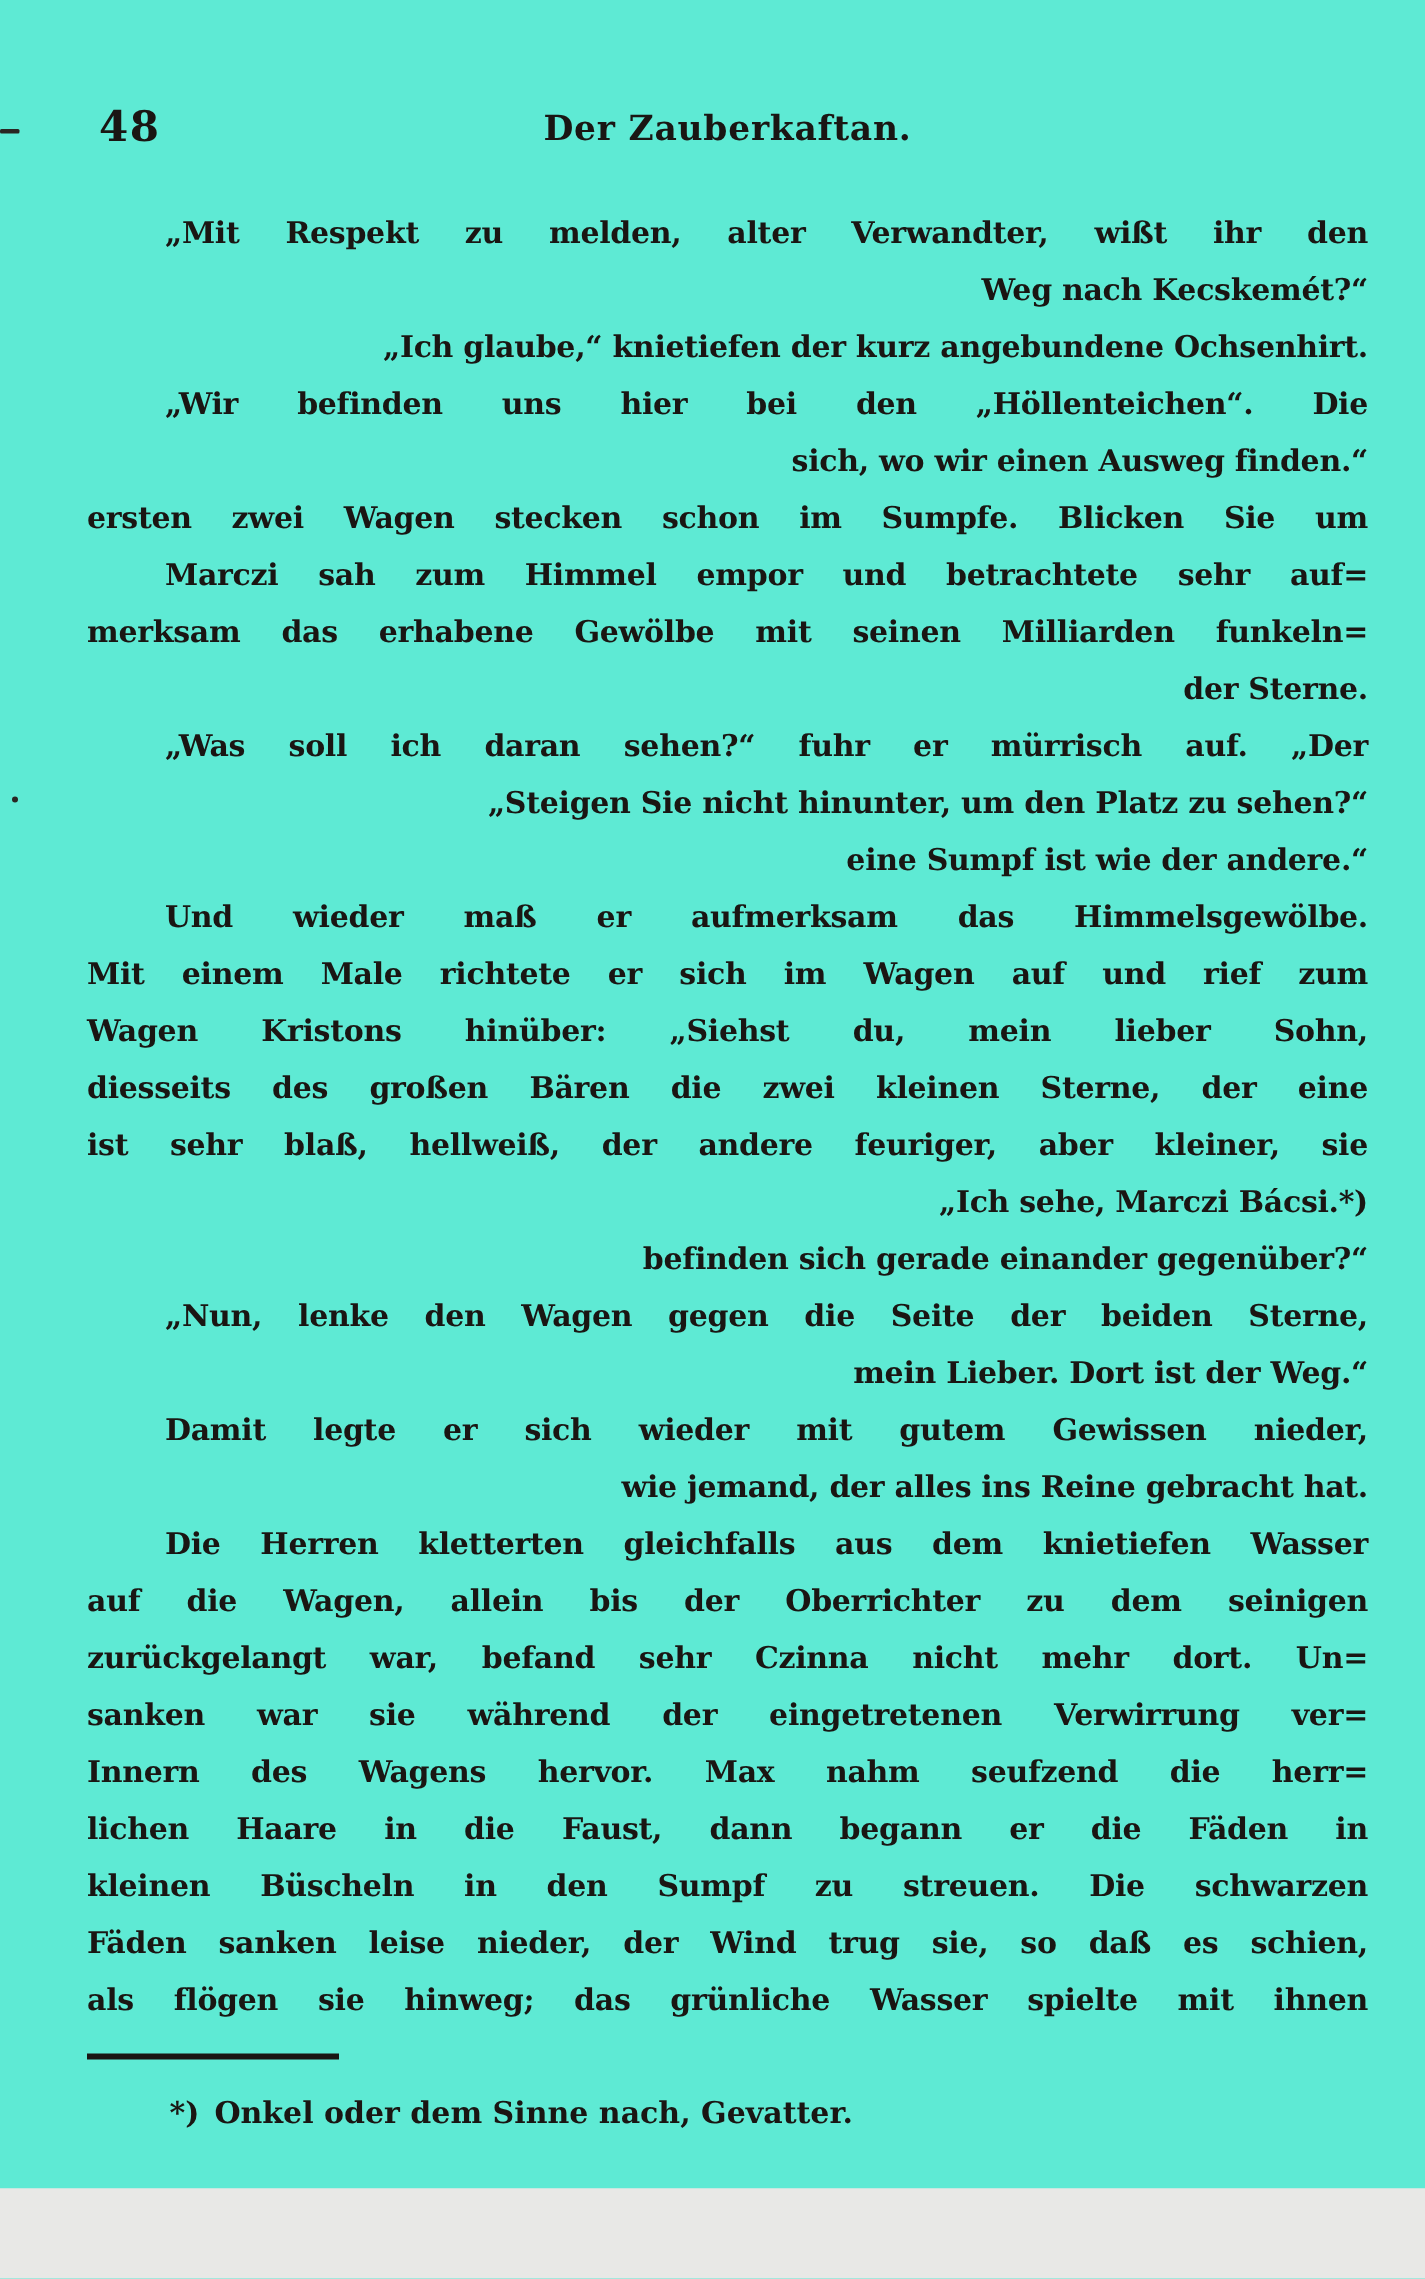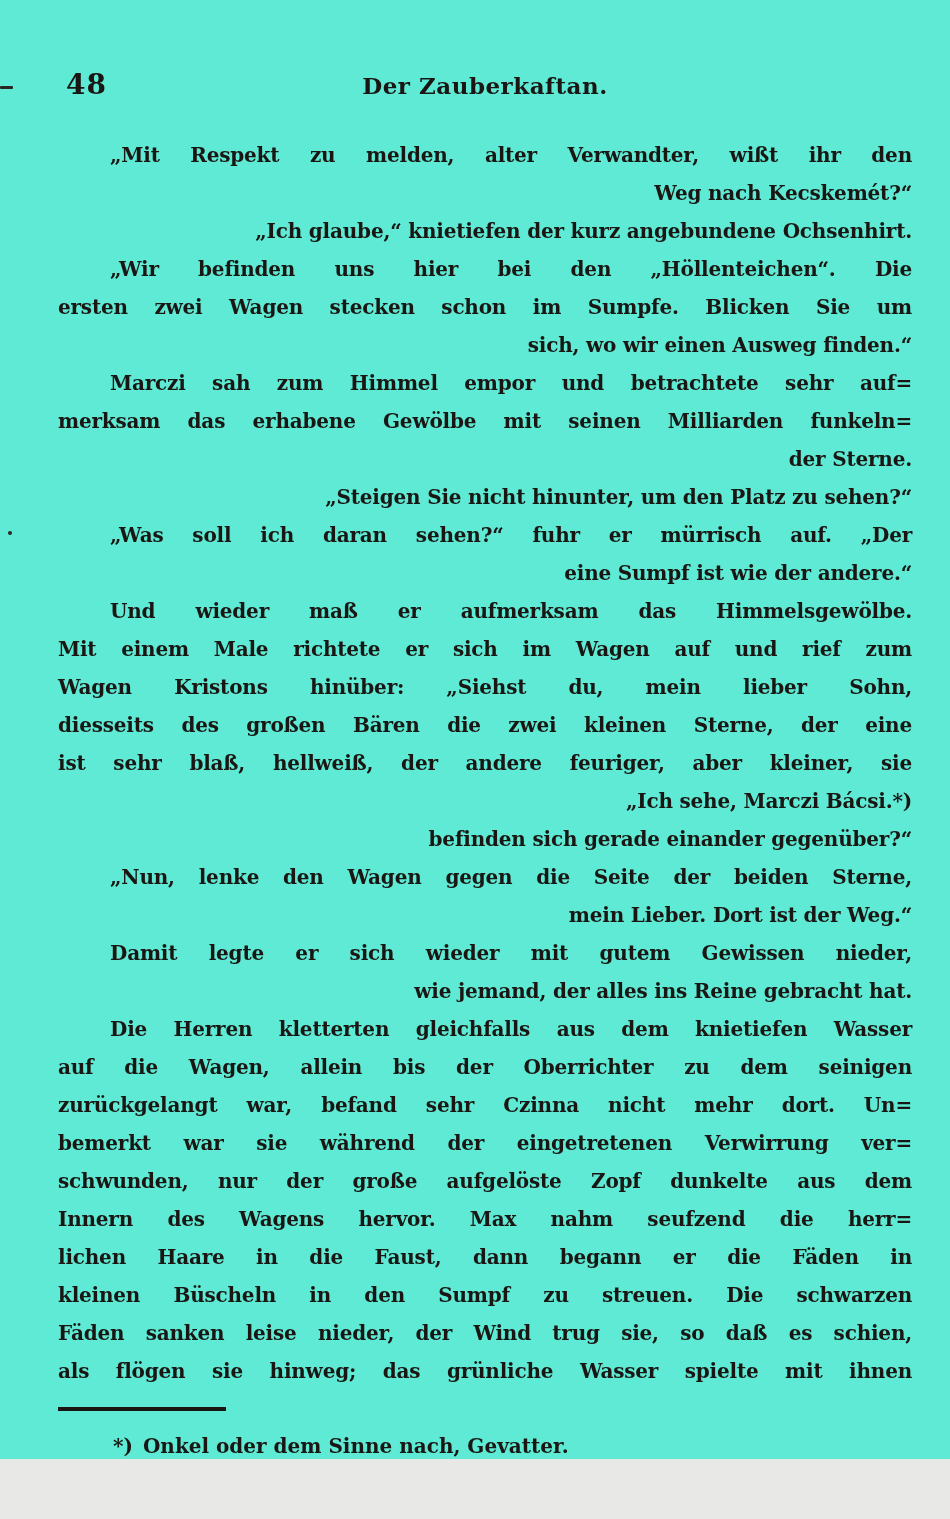--- a/index.html
+++ b/index.html
@@ -87,44 +87,43 @@
   <header class="page-header">
     <span class="page-number">48</span>
     <span class="running-title">Der Zauberkaftan.</span>
   </header>
 
   <main class="page-body" id="page-body-lines">
       <div class="line first just">„Mit Respekt zu melden, alter Verwandter, wißt ihr den</div>
       <div class="line">Weg nach Kecskemét?“</div>
       <div class="line first">„Ich glaube,“ knietiefen der kurz angebundene Ochsenhirt.</div>
       <div class="line first just">„Wir befinden uns hier bei den „Höllenteichen“.  Die</div>
+      <div class="line">sich, wo wir einen Ausweg finden.“</div>
       <div class="line just">ersten zwei Wagen stecken schon im Sumpfe.  Blicken Sie um</div>
-      <div class="line">sich, wo wir einen Ausweg finden.“</div>
       <div class="line first just">Marczi sah zum Himmel empor und betrachtete sehr auf=</div>
       <div class="line just">merksam das erhabene Gewölbe mit seinen Milliarden funkeln=</div>
       <div class="line">der Sterne.</div>
+      <div class="line first just">„Was soll ich daran sehen?“ fuhr er mürrisch auf.  „Der</div>
       <div class="line first">„Steigen Sie nicht hinunter, um den Platz zu sehen?“</div>
-      <div class="line first just">„Was soll ich daran sehen?“ fuhr er mürrisch auf.  „Der</div>
       <div class="line">eine Sumpf ist wie der andere.“</div>
       <div class="line first just">Und wieder maß er aufmerksam das Himmelsgewölbe.</div>
       <div class="line just">Mit einem Male richtete er sich im Wagen auf und rief zum</div>
       <div class="line just">Wagen Kristons hinüber:  „Siehst du, mein lieber Sohn,</div>
       <div class="line just">diesseits des großen Bären die zwei kleinen Sterne, der eine</div>
       <div class="line just">ist sehr blaß, hellweiß, der andere feuriger, aber kleiner, sie</div>
       <div class="line first">„Ich sehe, Marczi Bácsi.*)</div>
       <div class="line">befinden sich gerade einander gegenüber?“</div>
       <div class="line first just">„Nun, lenke den Wagen gegen die Seite der beiden Sterne,</div>
       <div class="line">mein Lieber.  Dort ist der Weg.“</div>
       <div class="line first just">Damit legte er sich wieder mit gutem Gewissen nieder,</div>
       <div class="line">wie jemand, der alles ins Reine gebracht hat.</div>
       <div class="line first just">Die Herren kletterten gleichfalls aus dem knietiefen Wasser</div>
       <div class="line just">auf die Wagen, allein bis der Oberrichter zu dem seinigen</div>
       <div class="line just">zurückgelangt war, befand sehr Czinna nicht mehr dort.  Un=</div>
-      <div class="line just">bemerkt war sie während der eingetretenen Verwirrung ver=</div>
-      <div class="line just">schwunden, nur der große aufgelöste Zopf dunkelte aus dem</div>
+      <div class="line just">sanken war sie während der eingetretenen Verwirrung ver=</div>
       <div class="line just">Innern des Wagens hervor.  Max nahm seufzend die herr=</div>
       <div class="line just">lichen Haare in die Faust, dann begann er die Fäden in</div>
       <div class="line just">kleinen Büscheln in den Sumpf zu streuen.  Die schwarzen</div>
       <div class="line just">Fäden sanken leise nieder, der Wind trug sie, so daß es schien,</div>
       <div class="line just">als flögen sie hinweg; das grünliche Wasser spielte mit ihnen</div>
     </main>
 
   <div class="footnote-rule"></div>
 
   <div class="footnote">

